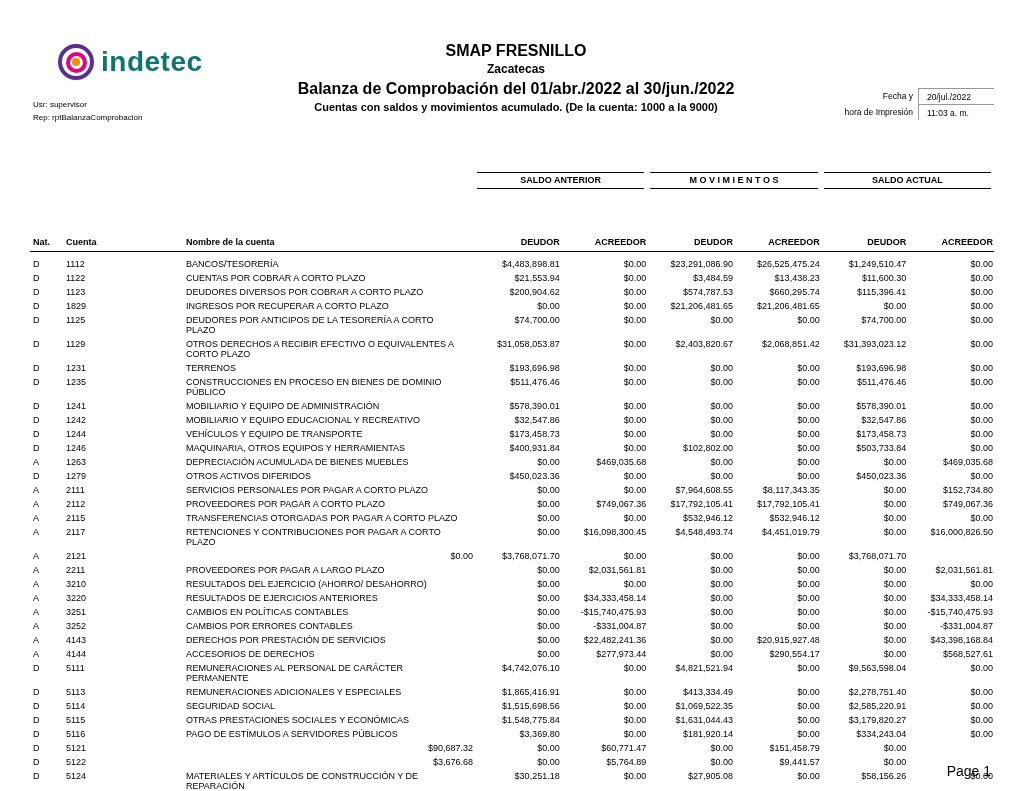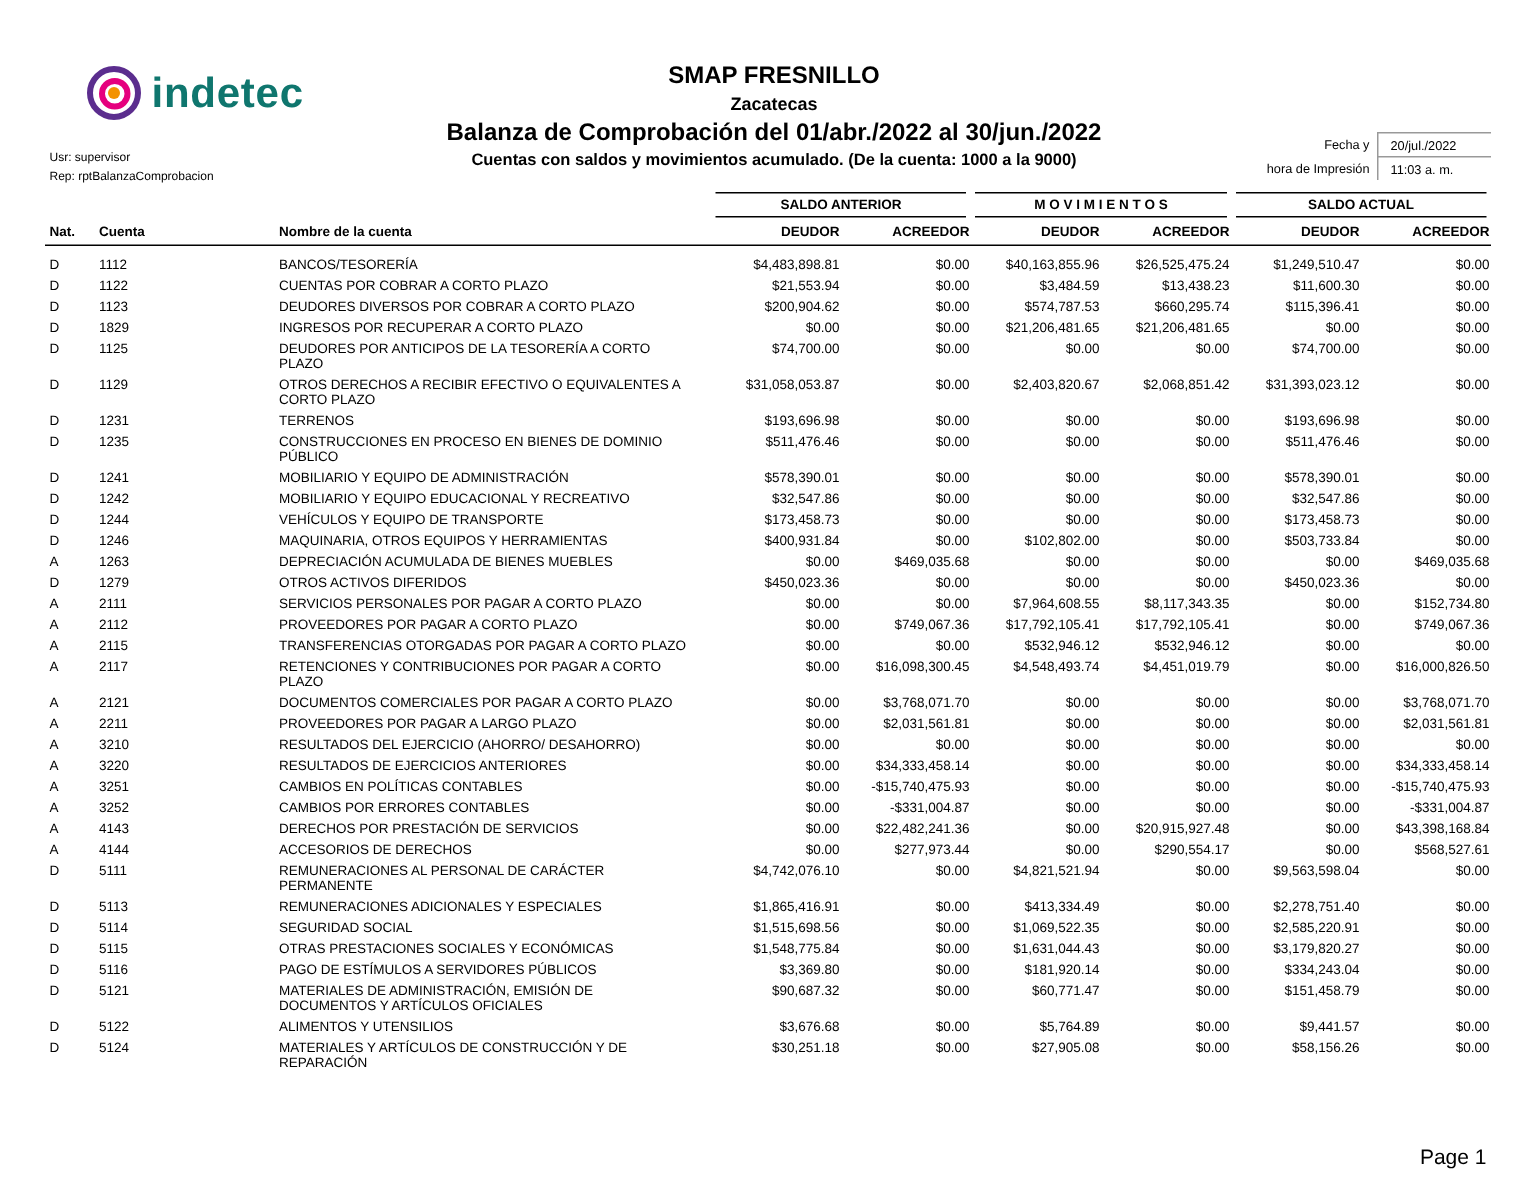--- a/index.html
+++ b/index.html
@@ -30,21 +30,21 @@
   .titles .scope { font-size: 11px; font-weight: bold; margin-top: 3px; }
 
   .printmeta { position: absolute; right: 30px; top: 88px; font-size: 8.5px;
     display: grid; grid-template-columns: auto auto; }
   .pm-label { text-align: right; padding: 2.5px 5px 2.5px 0; }
   .pm-value { border-left: 1px solid #999; border-top: 1px solid #999;
     padding: 2.5px 2px 2.5px 8px; min-width: 76px; }
 
   
   .report-table { position: absolute; left: 30px; top: 128px; width: 964px; }
-  .grid { display: grid; grid-template-columns: 34px 122px 288px repeat(6, 1fr); }
+  .grid { display: grid; grid-template-columns: 34px 122px 288px repeat(6, 1fr); margin-top: 44px; }
 
   .group-row .g-spacer { grid-column: 1 / 4; }
   .gcell { text-align: center; font-weight: bold; font-size: 9px;
     border-top: 1px solid #000; border-bottom: 1px solid #000;
     padding: 2px 0 3px; margin: 0 3px; }
   .g1 { grid-column: 4 / 6; }
   .g2 { grid-column: 6 / 8; }
   .g3 { grid-column: 8 / 10; }
 
   .col-row { border-bottom: 1px solid #000; }
@@ -117,21 +117,21 @@
       <div class="hc num">ACREEDOR</div>
     </div>
 
     <div class="tbody" id="table-body">
         <div class="trow">
           <div class="cell c0">D</div>
           <div class="cell c1">1112</div>
           <div class="cell c2">BANCOS/TESORERÍA</div>
           <div class="cell c3 num">$4,483,898.81</div>
           <div class="cell c4 num">$0.00</div>
-          <div class="cell c5 num">$40,163,855.96</div>
+          <div class="cell c5 num">$23,291,086.90</div>
           <div class="cell c6 num">$26,525,475.24</div>
           <div class="cell c7 num">$1,249,510.47</div>
           <div class="cell c8 num">$0.00</div>
         </div>
         <div class="trow">
           <div class="cell c0">D</div>
           <div class="cell c1">1122</div>
           <div class="cell c2">CUENTAS POR COBRAR A CORTO PLAZO</div>
           <div class="cell c3 num">$21,553.94</div>
           <div class="cell c4 num">$0.00</div>
@@ -312,21 +312,20 @@
           <div class="cell c3 num">$0.00</div>
           <div class="cell c4 num">$16,098,300.45</div>
           <div class="cell c5 num">$4,548,493.74</div>
           <div class="cell c6 num">$4,451,019.79</div>
           <div class="cell c7 num">$0.00</div>
           <div class="cell c8 num">$16,000,826.50</div>
         </div>
         <div class="trow">
           <div class="cell c0">A</div>
           <div class="cell c1">2121</div>
-          <div class="cell c2">DOCUMENTOS COMERCIALES POR PAGAR A CORTO PLAZO</div>
           <div class="cell c3 num">$0.00</div>
           <div class="cell c4 num">$3,768,071.70</div>
           <div class="cell c5 num">$0.00</div>
           <div class="cell c6 num">$0.00</div>
           <div class="cell c7 num">$0.00</div>
           <div class="cell c8 num">$3,768,071.70</div>
         </div>
         <div class="trow">
           <div class="cell c0">A</div>
           <div class="cell c1">2211</div>
@@ -455,32 +454,30 @@
           <div class="cell c3 num">$3,369.80</div>
           <div class="cell c4 num">$0.00</div>
           <div class="cell c5 num">$181,920.14</div>
           <div class="cell c6 num">$0.00</div>
           <div class="cell c7 num">$334,243.04</div>
           <div class="cell c8 num">$0.00</div>
         </div>
         <div class="trow">
           <div class="cell c0">D</div>
           <div class="cell c1">5121</div>
-          <div class="cell c2">MATERIALES DE ADMINISTRACIÓN, EMISIÓN DE DOCUMENTOS Y ARTÍCULOS OFICIALES</div>
           <div class="cell c3 num">$90,687.32</div>
           <div class="cell c4 num">$0.00</div>
           <div class="cell c5 num">$60,771.47</div>
           <div class="cell c6 num">$0.00</div>
           <div class="cell c7 num">$151,458.79</div>
           <div class="cell c8 num">$0.00</div>
         </div>
         <div class="trow">
           <div class="cell c0">D</div>
           <div class="cell c1">5122</div>
-          <div class="cell c2">ALIMENTOS Y UTENSILIOS</div>
           <div class="cell c3 num">$3,676.68</div>
           <div class="cell c4 num">$0.00</div>
           <div class="cell c5 num">$5,764.89</div>
           <div class="cell c6 num">$0.00</div>
           <div class="cell c7 num">$9,441.57</div>
           <div class="cell c8 num">$0.00</div>
         </div>
         <div class="trow">
           <div class="cell c0">D</div>
           <div class="cell c1">5124</div>

